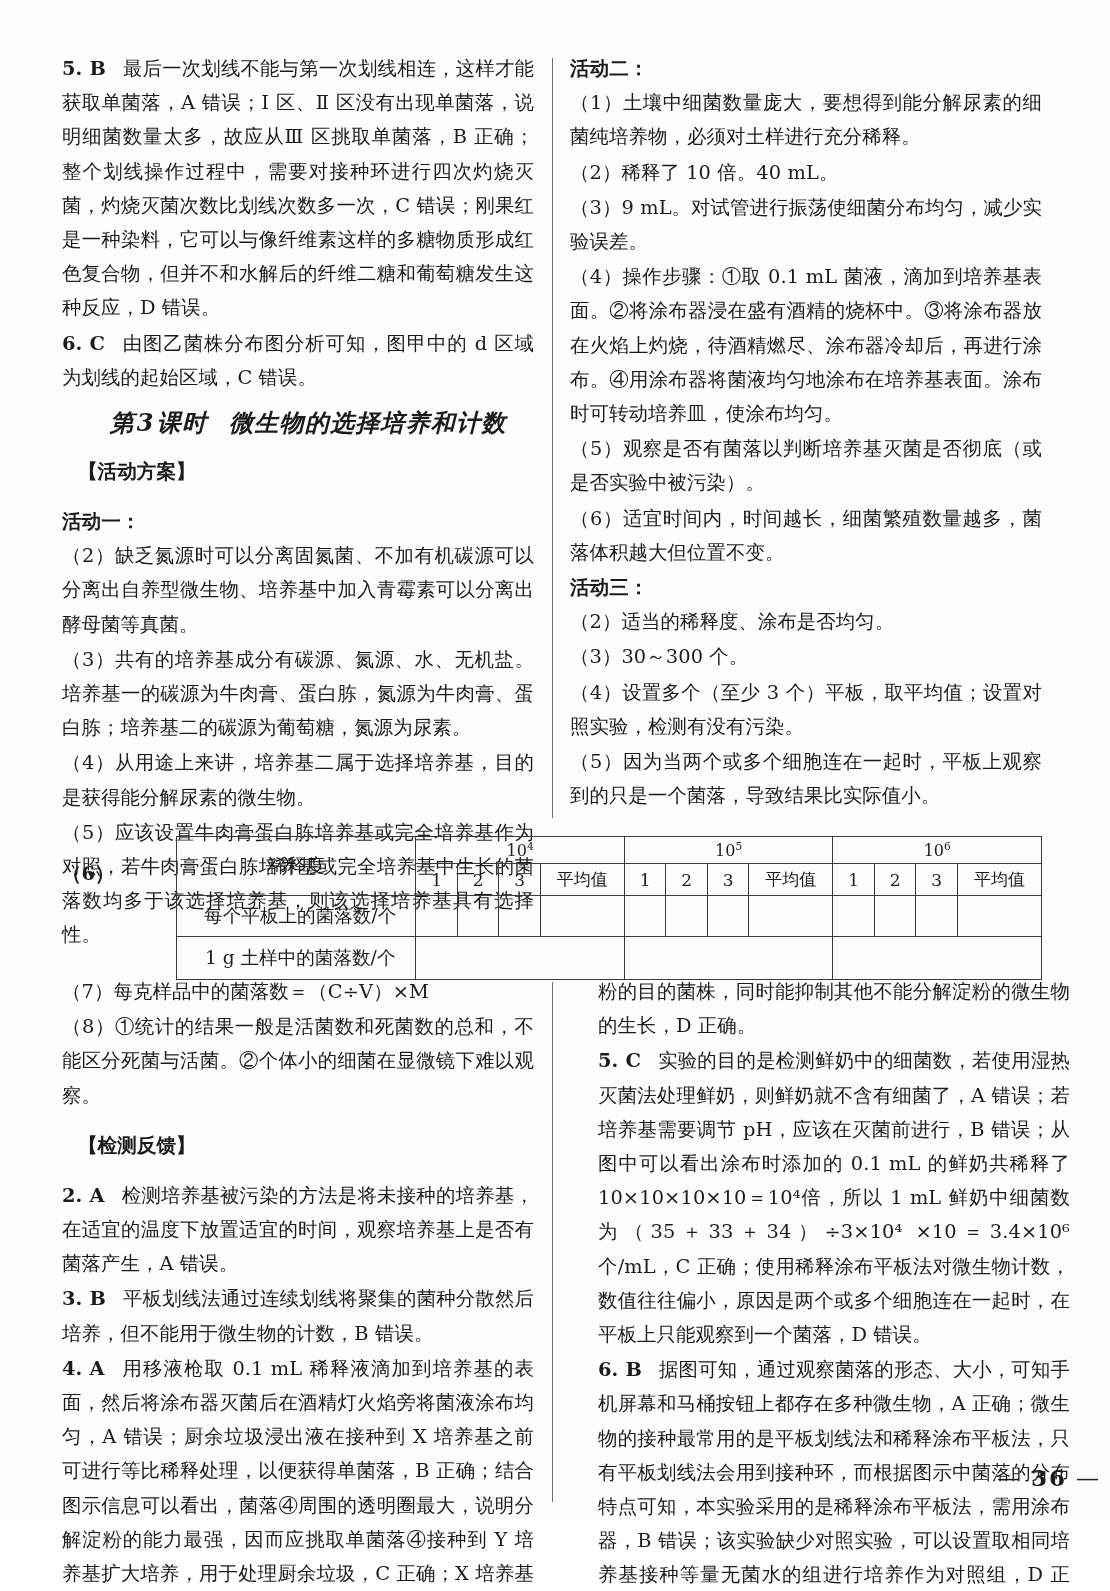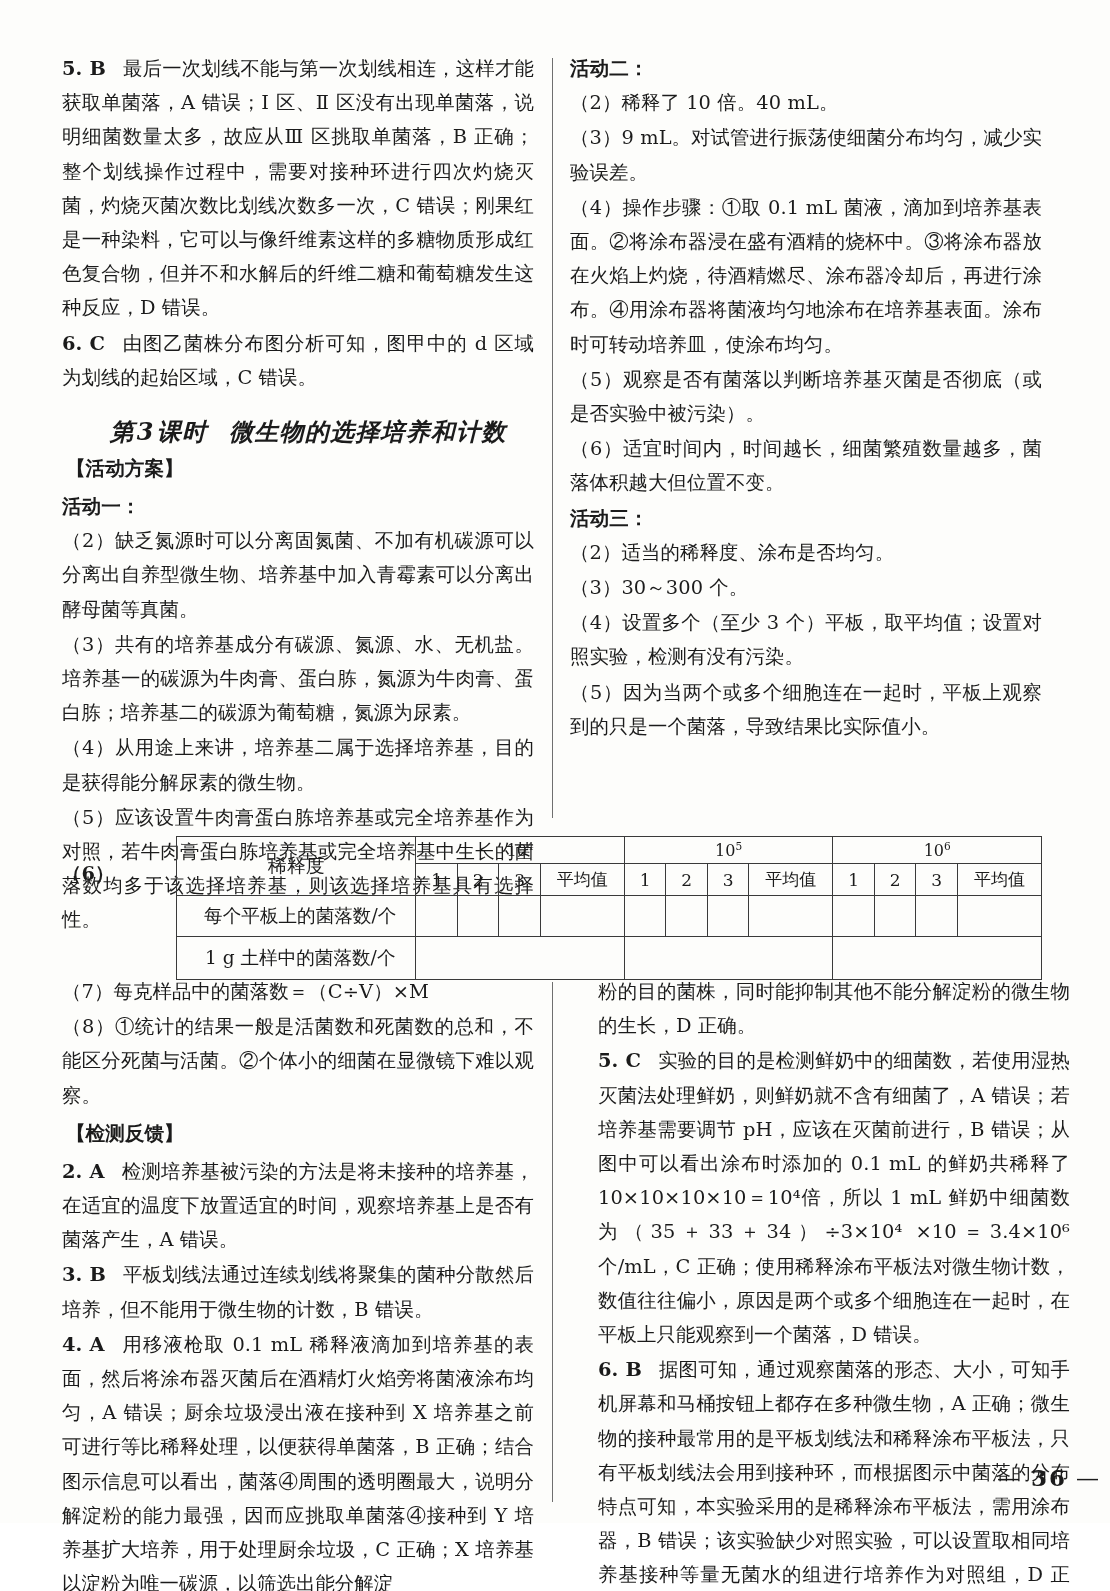--- a/index.html
+++ b/index.html
@@ -68,34 +68,34 @@
     font-size: 0.66em;
     vertical-align: super;
     line-height: 0;
   }
 
   
   .course-title {
     font-size: 24px;
     font-weight: bold;
     text-align: center;
-    margin: 21px 0 4px 0;
+    margin: 12px 0 4px 0;
     letter-spacing: 1.2px;
     font-family: "DejaVu Serif", "Liberation Serif", serif;
     font-style: italic;
     padding-left: 20px;
   }
   .course-title .cnum { font-style: italic; padding: 0 2px; }
   .course-title .gap { display: inline-block; width: 22px; }
 
   .section-head {
     font-size: 19.6px;
     font-weight: bold;
     line-height: 34px;
-    margin: 4px;
+    margin: 16px;
   }
   .activity-head {
     font-size: 19.6px;
     font-weight: bold;
     line-height: 34.2px;
     margin: 0;
   }
 
   
   #table-region {
@@ -196,20 +196,23 @@
     </p>
     <p class="para">
       <span>（5）</span><span>应该设置牛肉膏蛋白胨培养基或完全培养基作为对照，若牛肉膏蛋白胨培养基或完全培养基中生长的菌落数均多于该选择培养基，则该选择培养基具有选择性。</span>
     </p>
   </div>
 
   <div class="zone" id="zone-right-top">
 
     <p class="activity-head">活动二：</p>
 
+    <p class="para">
+      <span>（1）</span><span>土壤中细菌数量庞大，要想得到能分解尿素的细菌纯培养物，必须对土样进行充分稀释。</span>
+    </p>
     <p class="para">
       <span>（2）</span><span>稀释了 10 倍。40 mL。</span>
     </p>
     <p class="para">
       <span>（3）</span><span>9 mL。对试管进行振荡使细菌分布均匀，减少实验误差。</span>
     </p>
     <p class="para">
       <span>（4）</span><span>操作步骤：①取 0.1 mL 菌液，滴加到培养基表面。②将涂布器浸在盛有酒精的烧杯中。③将涂布器放在火焰上灼烧，待酒精燃尽、涂布器冷却后，再进行涂布。④用涂布器将菌液均匀地涂布在培养基表面。涂布时可转动培养皿，使涂布均匀。</span>
     </p>
     <p class="para">

